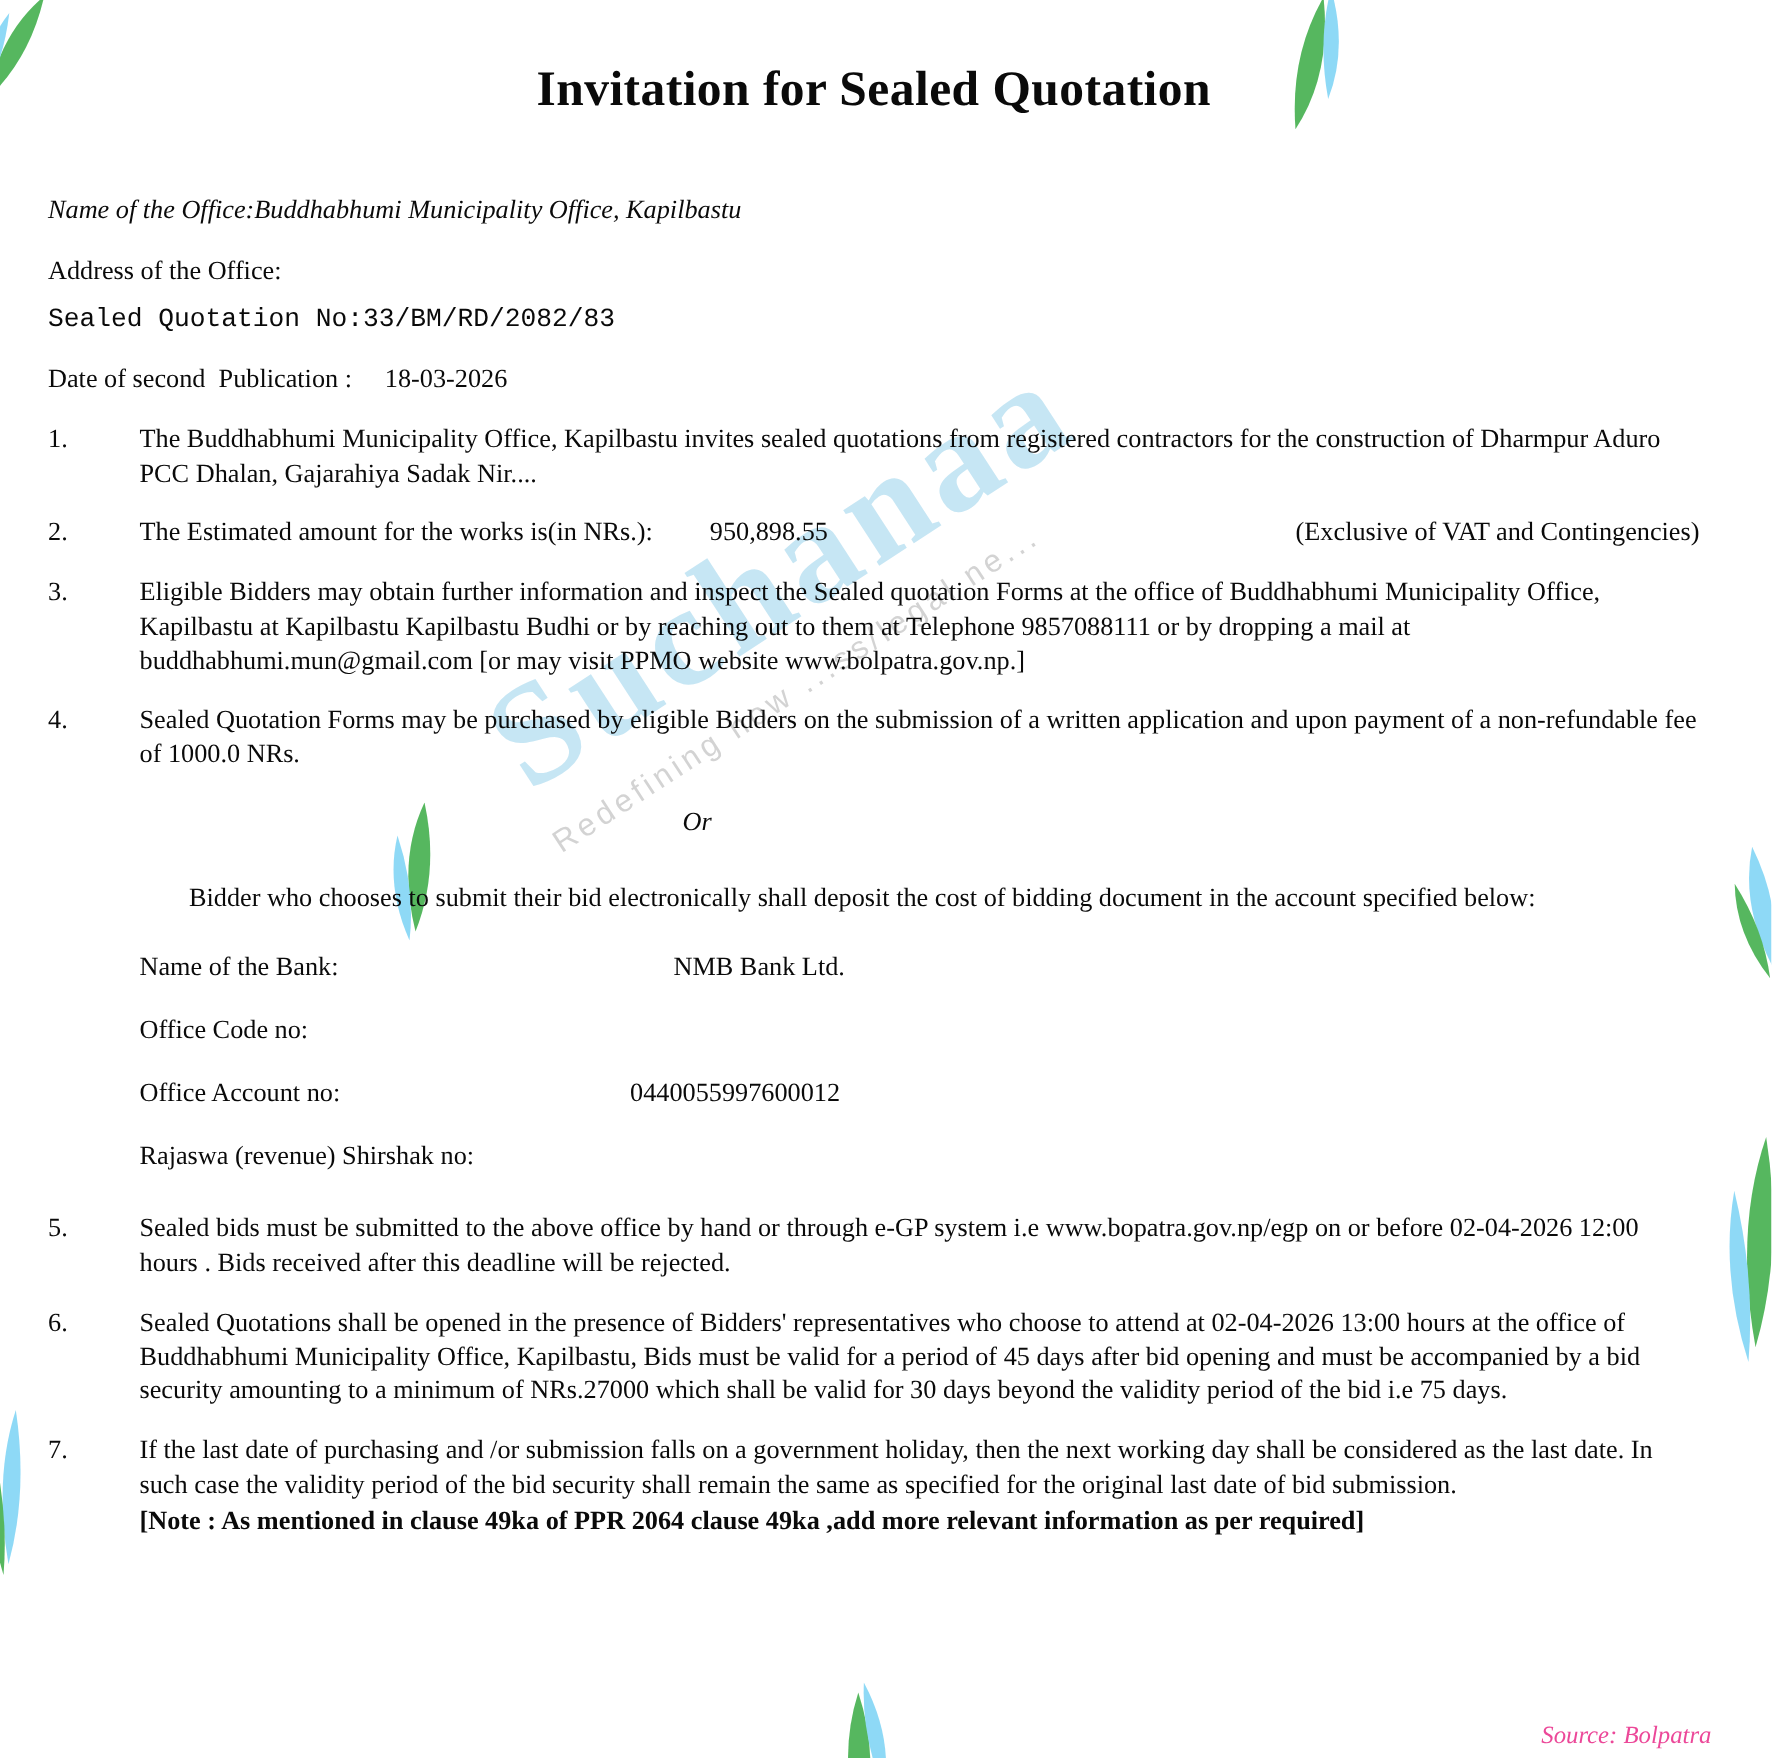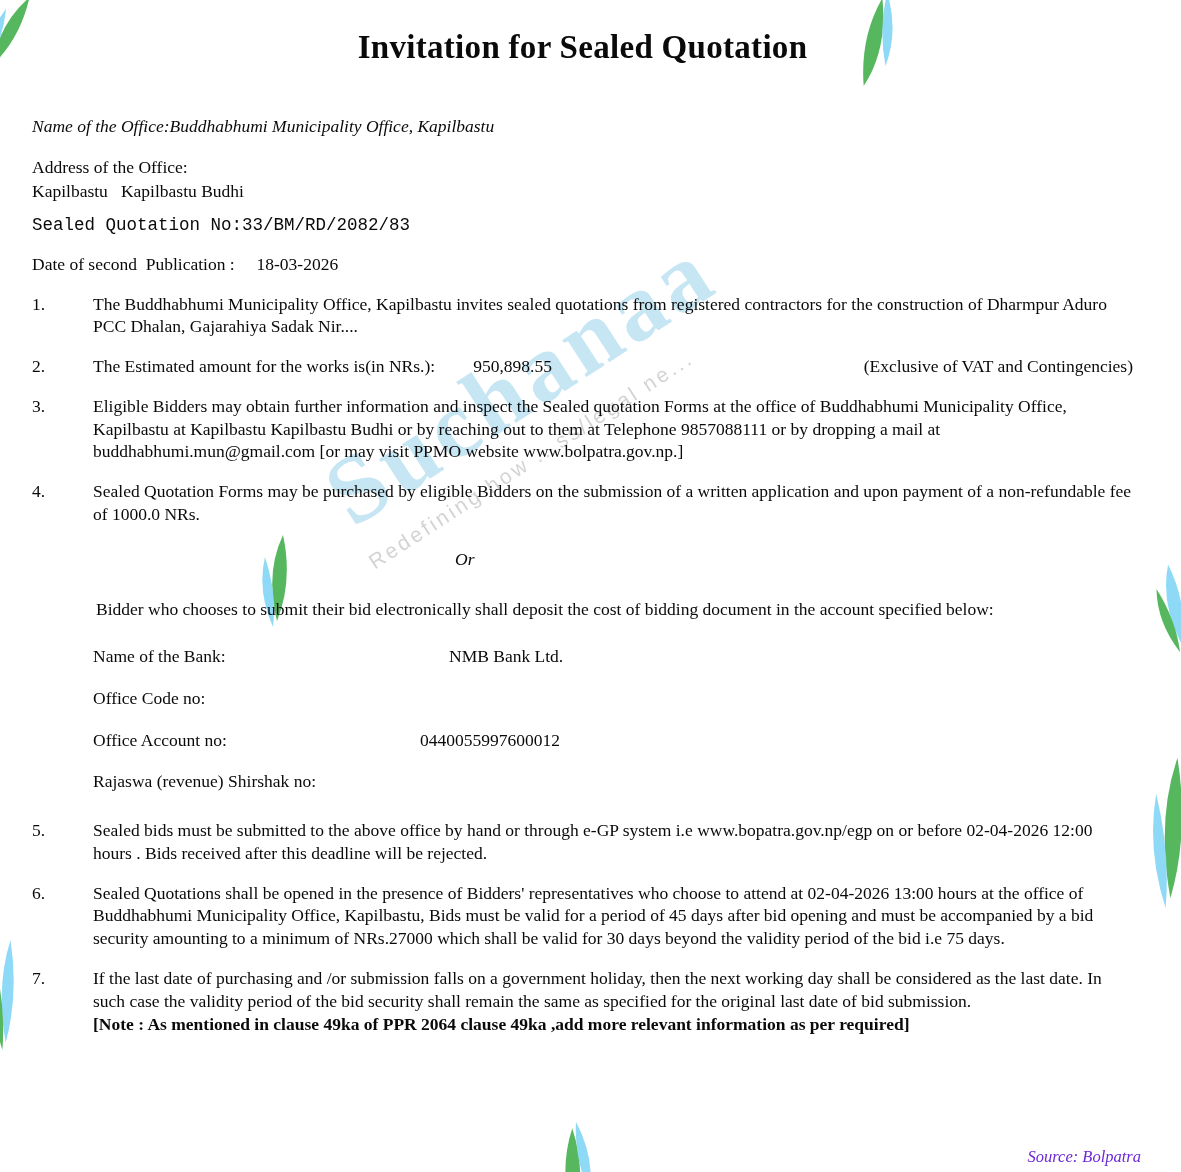--- a/index.html
+++ b/index.html
@@ -8,48 +8,48 @@
     position:relative;
     width:1181px; height:1172px;
     background:#ffffff;
     overflow:hidden;
     font-family:"Liberation Serif", serif;
     color:#0a0a0a;
     font-size:17.5px;
     line-height:1.3;
     margin:0 auto;
   }
-  .content { position:relative; z-index:2; padding:24px 48px 0 32px; }
+  .content { position:relative; z-index:2; padding:37px 48px 0 32px; }
   .title {
     font-size:33px; font-weight:700; text-align:center;
     letter-spacing:0.3px; margin-top:2px;
   }
   .pre { white-space:pre-wrap; }
   .office-line { margin-top:46px;font-style:italic; }
   .addr-label  { margin-top:18px; }
   .addr-value  { margin-top:2px; }
   .quote-no    { margin-top:11px;font-family:Liberation Mono, monospace; }
   .date-line   { margin-top:16px; }
   .item { display:flex; margin-top:17px; }
   .item-no { width:61px; flex-shrink:0; }
   .item-text { flex:1; }
   .item2-row { display:flex; align-items:flex-start; flex-wrap:nowrap; }
   .amount { margin-left:38px; }
   .vat-note { margin-left:auto; }
   .or-line { margin-top:22px; margin-left:423px;font-style:italic; }
-  .intro-line { margin-top:28px; margin-left:64px; }
+  .intro-line { margin-top:28px; margin-left:94px; }
   .kv-row { display:flex; margin-left:61px; margin-top:19px; }
   .kv-row.first { margin-top:24px;gap:29px; }
   .kv-label { width:327px; flex-shrink:0; }
   .kv-value { flex:1; }
   .item.after-bank { margin-top:26px; }
   .item-note { margin-top:1px;font-weight:bold; }
   .source {
     position:absolute; right:40px; bottom:5px; z-index:3;
-    font-style:italic; font-size:16.5px; color:#6d28d9;
+    font-style:italic; font-size:16.5px; color:#ec4899;
   }
   
   .watermark {
     position:absolute; z-index:1; left:300px; top:320px;
     transform:rotate(-33deg); transform-origin:center;
     font-weight:700; font-size:96px; letter-spacing:5px;
     color:rgba(141,206,233,0.50);
     pointer-events:none; user-select:none; white-space:nowrap;
   }
   .tagline {
@@ -114,21 +114,20 @@
   <div class="watermark">Suchanaa</div>
   <div class="tagline">Redefining how ...ss/legal ne...</div>
 
   <div class="content">
 
     <h1 class="title">Invitation for Sealed Quotation</h1>
 
     <p class="office-line">Name of the Office:Buddhabhumi Municipality Office, Kapilbastu</p>
 
     <p class="addr-label">Address of the Office:</p>
-    <p class="addr-value pre">Kapilbastu   Kapilbastu Budhi</p>
 
     <p class="quote-no">Sealed Quotation No:33/BM/RD/2082/83</p>
 
     <p class="date-line pre">Date of second  Publication :     18-03-2026</p>
 
     <div class="item">
       <span class="item-no">1.</span>
       <div class="item-text">The Buddhabhumi Municipality Office, Kapilbastu invites sealed quotations from registered contractors for the construction of Dharmpur Aduro PCC Dhalan, Gajarahiya Sadak Nir....</div>
     </div>
 

